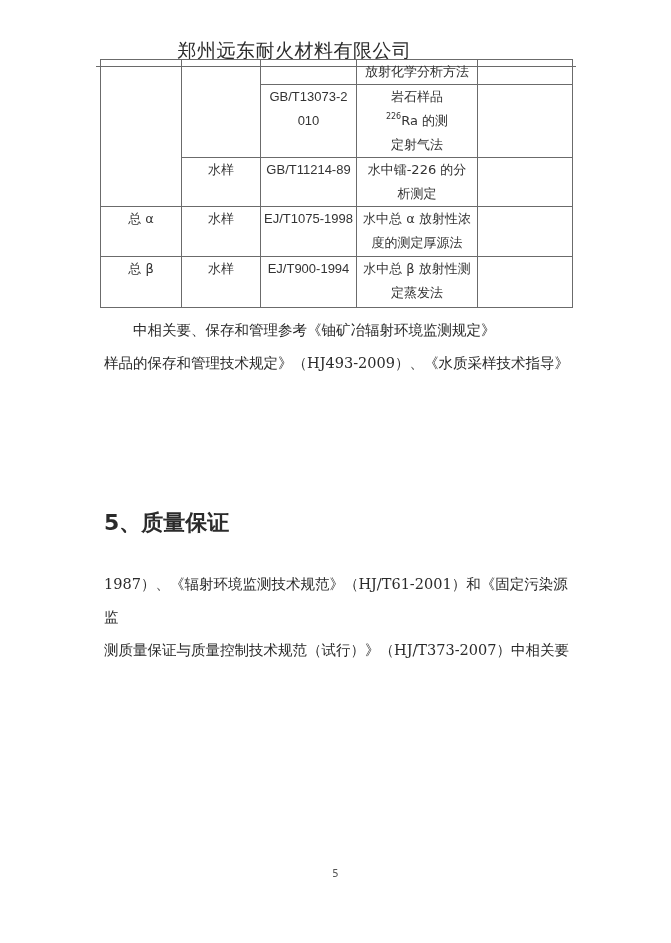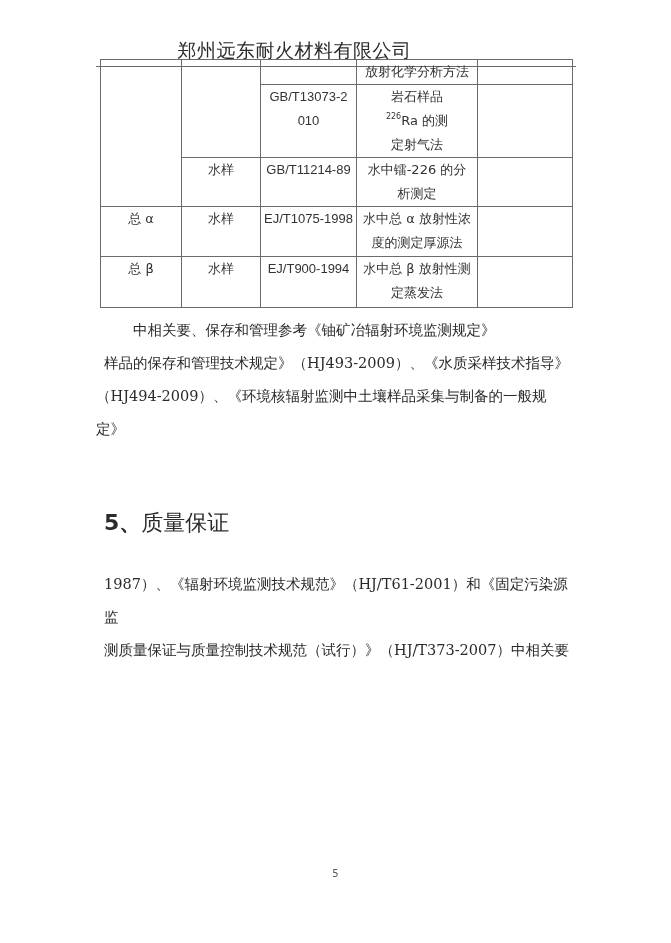--- a/index.html
+++ b/index.html
@@ -6,21 +6,21 @@
     body { width:671px; height:943px; position:relative; overflow:hidden; font-family:"DejaVu Sans", sans-serif; color:#2a2a2a; }
     .header-title { position:absolute; left:0; width:589px; top:38px; text-align:center; font-size:19px; color:#2b2b2b; letter-spacing:0.5px; font-family:"DejaVu Sans", sans-serif; }
     .header-rule { position:absolute; left:96px; width:480px; top:66px; height:0; border-top:1.5px solid #6a6a6a; }
     table.t { position:absolute; left:100px; top:59px; border-collapse:collapse; table-layout:fixed; width:472px; }
     table.t td { border:1px solid #6b6b6b; padding:0; vertical-align:top; text-align:center; font-size:13px; line-height:24px; color:#333; }
     table.t td.s { font-family:"Liberation Sans", sans-serif; font-size:13px; }
     sup { font-size:8px; line-height:0; vertical-align:6px; }
     .para { position:absolute; left:104px; width:470px; font-family:"DejaVu Serif", serif; font-size:14.5px; line-height:33px; color:#2a2a2a; }
     .para p { margin:0; }
     .section-heading { position:absolute; left:104px; top:508px; font-size:22px; font-weight:bold; color:#2b2b2b; font-family:"DejaVu Sans", sans-serif; }
-    .section-heading .cn { font-weight:normal; }
+    .section-heading .cn { font-weight:bold; }
     .page-number { position:absolute; left:0; width:671px; top:868px; text-align:center; font-size:10px; color:#555; font-family:"DejaVu Sans", sans-serif; }
   </style>
 </head>
 <body>
 
 <div class="header-title">郑州远东耐火材料有限公司</div>
 <div class="header-rule"></div>
 
 <table class="t">
   <colgroup>
@@ -62,21 +62,20 @@
     <td class="s">EJ/T900-1994</td>
     <td style="padding:0 4px">水中总 β 放射性测定蒸发法</td>
     <td></td>
   </tr>
 </tbody>
   </table>
 
 <div class="para" style="top:314px">
   <p>　　中相关要、保存和管理参考《铀矿冶辐射环境监测规定》</p>
   <p>样品的保存和管理技术规定》（HJ493-2009）、《水质采样技术指导》</p>
-  <p style="margin-left:-8px">（HJ494-2009）、《环境核辐射监测中土壤样品采集与制备的一般规定》</p>
 </div>
 
 <div class="section-heading">
   <span>5、</span><span class="cn">质量保证</span>
 </div>
 
 <div class="para" style="top:568px">
   <p>1987）、《辐射环境监测技术规范》（HJ/T61-2001）和《固定污染源监</p>
   <p>测质量保证与质量控制技术规范（试行）》（HJ/T373-2007）中相关要</p>
 </div>

